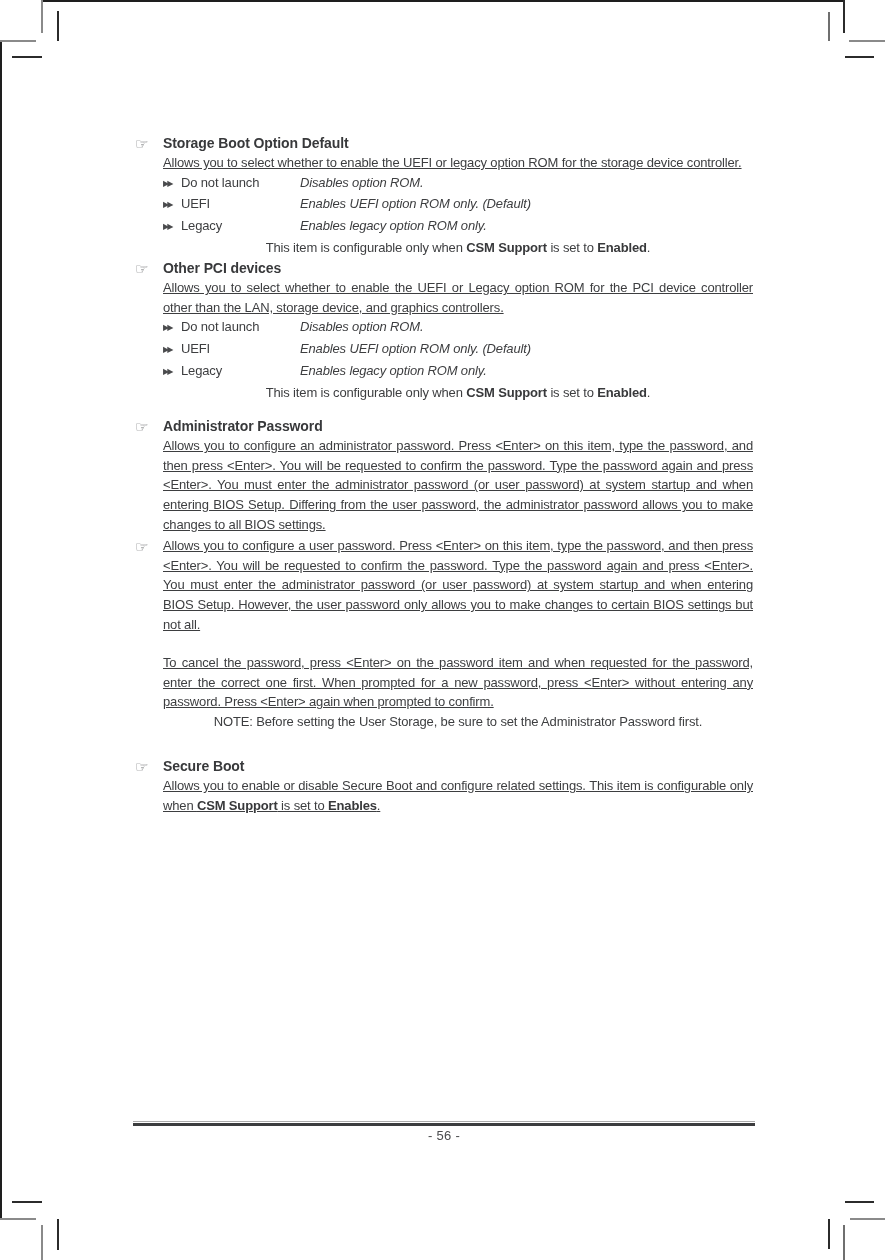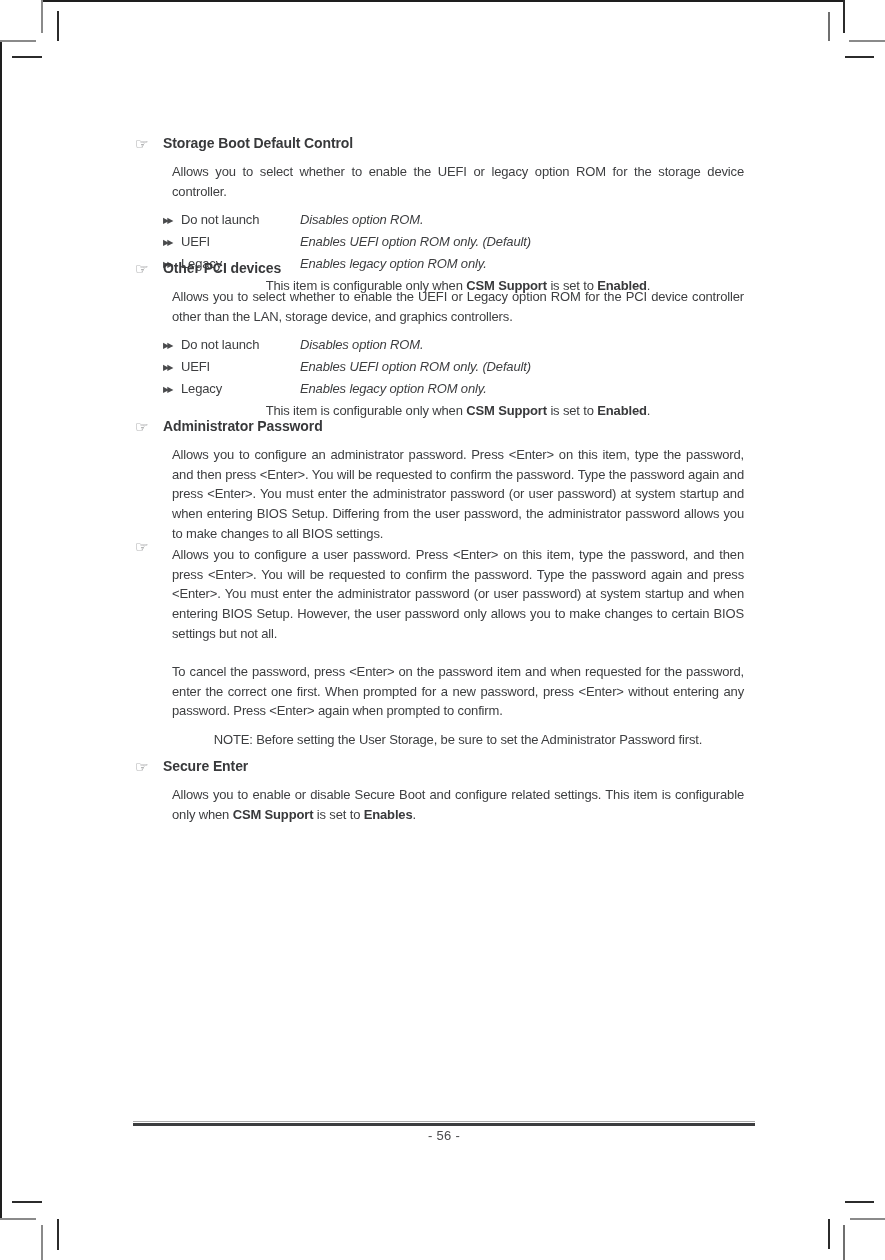--- a/index.html
+++ b/index.html
@@ -43,21 +43,21 @@
   .hand{
     position:absolute;left:2px;top:1px;
     font-size:15px;line-height:20px;color:#707274;
     font-family:"DejaVu Sans",sans-serif;
   }
   .sec h3{
     margin:0;padding:0;
     font-size:14px;line-height:20px;font-weight:700;color:#38393b;
     letter-spacing:-0.1px;
   }
-  .body{margin:9px;text-align:justify;}
+  .body{margin:0;text-align:justify;text-decoration:underline;}
   .body.gap{margin-top:18.5px;}
   .noteline{margin:0;text-align:center;}
   .opt{display:flex;align-items:baseline;}
   .arrows{
     flex:0 0 18px;
     font-size:8px;letter-spacing:-2px;color:#4a4b4d;
     font-family:"DejaVu Sans",sans-serif;
     position:relative;top:-1px;
   }
   .opt-label{flex:0 0 119px;}
@@ -95,21 +95,21 @@
   <div class="mark bl-h2"></div>
   <div class="mark bl-v1"></div>
   <div class="mark bl-v2"></div>
   <div class="mark br-h1"></div>
   <div class="mark br-h2"></div>
   <div class="mark br-v1"></div>
   <div class="mark br-v2"></div>
 
   <section class="sec" style="top:133px">
     <span class="hand">☞</span>
-    <h3>Storage Boot Default Control</h3>
+    <h3>Storage Boot Option Default</h3>
     <p class="body">Allows you to select whether to enable the UEFI or legacy option ROM for the storage device controller.</p>
     <div class="opt">
       <span class="arrows">▶▶</span>
       <span class="opt-label">Do not launch</span>
       <span class="opt-desc">Disables option ROM.</span>
     </div>
     <div class="opt">
       <span class="arrows">▶▶</span>
       <span class="opt-label">UEFI</span>
       <span class="opt-desc">Enables UEFI option ROM only. (Default)</span>
@@ -152,21 +152,21 @@
 
   <section class="sec" style="top:536px">
     <span class="hand">☞</span>
     <p class="body">Allows you to configure a user password. Press &lt;Enter&gt; on this item, type the password, and then press &lt;Enter&gt;. You will be requested to confirm the password. Type the password again and press &lt;Enter&gt;. You must enter the administrator password (or user password) at system startup and when entering BIOS Setup. However, the user password only allows you to make changes to certain BIOS settings but not all.</p>
     <p class="body gap">To cancel the password, press &lt;Enter&gt; on the password item and when requested for the password, enter the correct one first. When prompted for a new password, press &lt;Enter&gt; without entering any password. Press &lt;Enter&gt; again when prompted to confirm.</p>
     <p class="noteline">NOTE: Before setting the User Storage, be sure to set the Administrator Password first.</p>
   </section>
 
   <section class="sec" style="top:756px">
     <span class="hand">☞</span>
-    <h3>Secure Enter</h3>
+    <h3>Secure Boot</h3>
     <p class="body"><span>Allows you to enable or disable Secure Boot and configure related settings. This item is configurable only when </span><b>CSM Support</b><span> is set to </span><b>Enables</b><span>.</span></p>
   </section>
 
   <div class="footer-rule">
       <div class="dark"></div>
     </div>
   <div class="page-number">- 56 -</div>
 
 </div>
 

